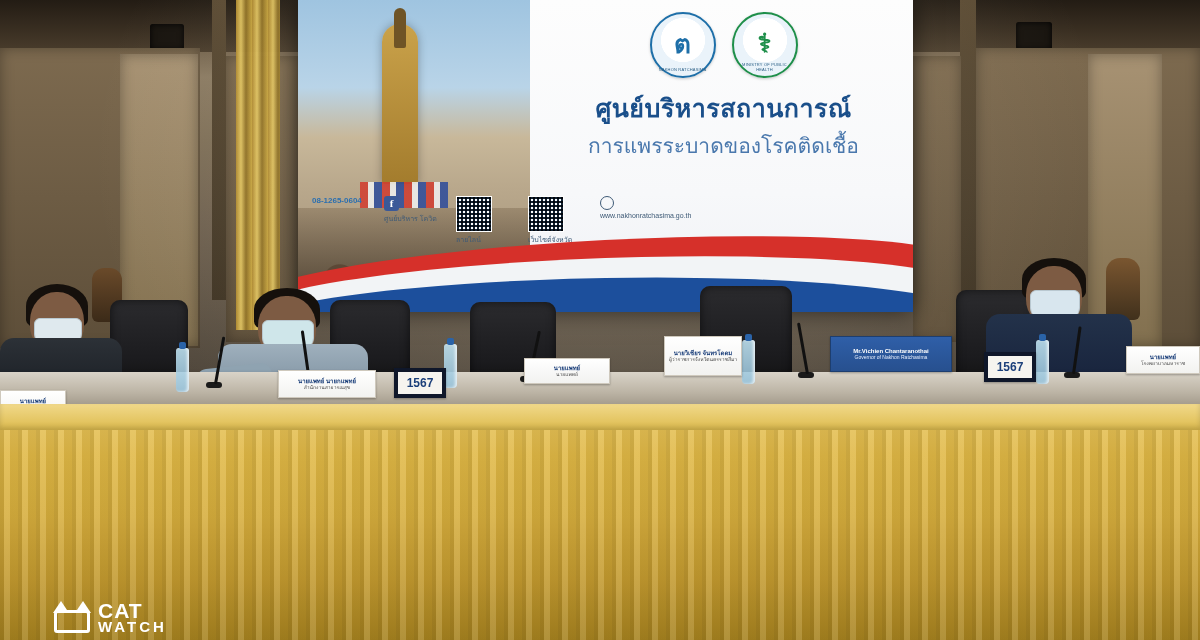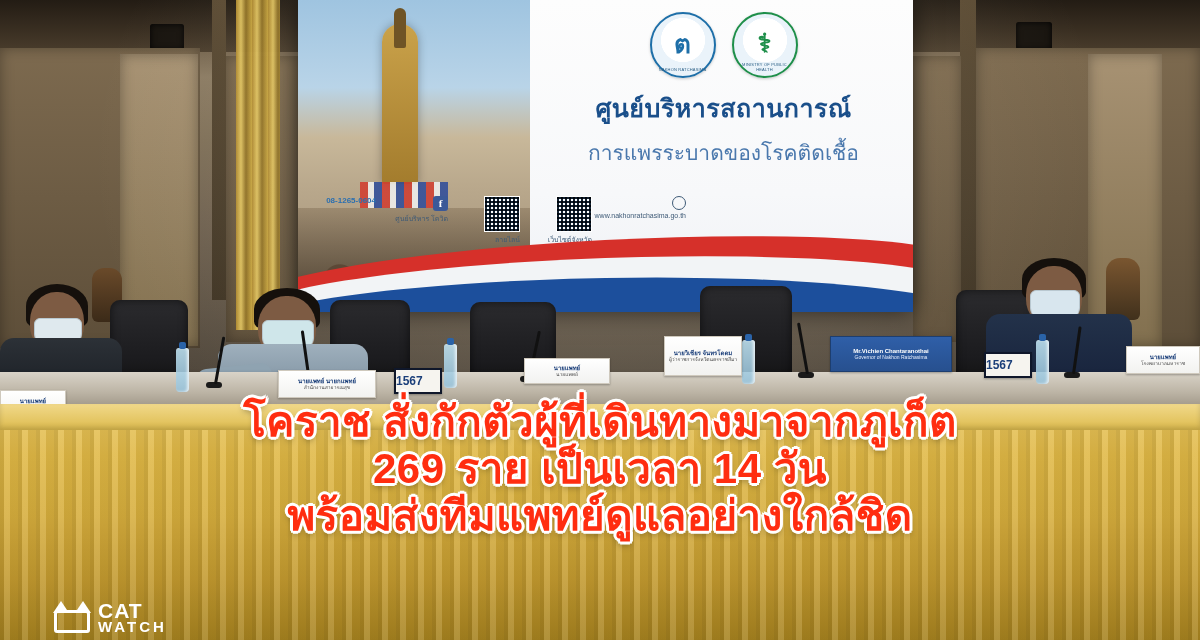--- a/index.html
+++ b/index.html
@@ -148,21 +148,21 @@
     font-size: 4px; color: #2b5f86; letter-spacing: .2px;
   }
   .slide .line1 {
     margin-top: 10px;
     font-size: 25px;
     font-weight: bold;
     color: #1a4f8a;
     letter-spacing: .5px;
   }
   .slide .line2 {
-    margin-top: 8px;
+    margin-top: 1px;
     font-size: 21px;
     color: #4a78ad;
   }
   .slide .line3 {
     margin-top: 1px;
     font-size: 21px;
     color: #4a78ad;
   }
   .slide .line4 {
     margin-top: 3px;
@@ -172,21 +172,21 @@
   .slide .contactrow {
     position: absolute;
     left: 14px; right: 10px; top: 196px;
     display: flex;
     align-items: flex-start;
     gap: 8px;
     font-size: 7px;
     color: #3e5a76;
     text-align: left;
   }
-  .contact-block { display: flex; flex-direction: column; align-items: flex-end; gap: 2px; width: 64px;}
+  .contact-block { display: flex; flex-direction: column; align-items: flex-start; gap: 2px; width: 64px;}
   .qr {
     width: 34px; height: 34px;
     background-image:
       repeating-linear-gradient(90deg, #123 0 2px, #fff 2px 4px),
       repeating-linear-gradient(0deg, #123 0 2px, #fff 2px 4px);
     background-blend-mode: multiply;
     border: 1px solid #fff;
   }
   .fbicon {
     width: 15px; height: 15px; border-radius: 3px;
@@ -292,22 +292,22 @@
     color: #1b3f7a;
     line-height: 1.05;
     text-align: center;
   }
   .nameplate .np-inner { padding: 1px 2px; }
   .nameplate .np-l1 { font-size: 6px; font-weight: bold; }
   .nameplate .np-l2 { font-size: 5px; color: #444; }
   .placard {
     position: absolute;
     background: #f6f4ef;
-    border: 2px solid #0f172a;
-    display: flex; align-items: center; 
+    border: 4px solid #0f172a;
+    display: flex; align-items: center; justify-content: center;
     font-weight: bold;
     color: #1b3f7a;
     box-shadow: 0 1px 2px rgba(0,0,0,.3);
   }
 
   
   .headline {
     position: absolute;
     left: 0; right: 0; top: 398px;
     text-align: center;
@@ -520,25 +520,20 @@
   <div class="nameplate" style="left:1126px; top:346px; width:72px; height:26px;">
     <div class="np-inner">
       <div class="np-l1">นายแพทย์</div>
       <div class="np-l2">โรงพยาบาลมหาราช</div>
     </div>
   </div>
 
   <div class="table-skirt"></div>
   <div class="skirt-top-band"></div>
 
-  <div class="headline">
-    <span class="hl-line">โคราช  สั่งกักตัวผู้ที่เดินทางมาจากภูเก็ต</span>
-    <span class="hl-line">269 ราย เป็นเวลา 14 วัน</span>
-    <span class="hl-line">พร้อมส่งทีมแพทย์ดูแลอย่างใกล้ชิด</span>
-  </div>
 
   <div class="watermark">
     <div class="cat-logo">
       <div class="ear l"></div>
       <div class="ear r"></div>
       <div class="c-head"></div>
     </div>
     <div class="wm-text">
       <div class="l1">CAT</div>
       <div class="l2">WATCH</div>

